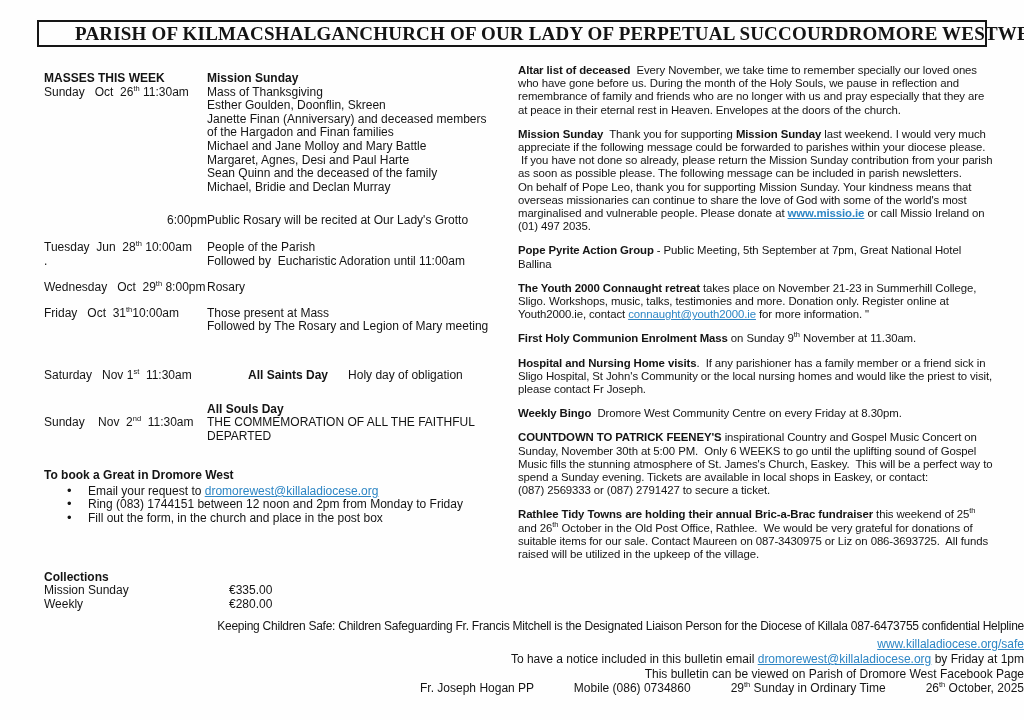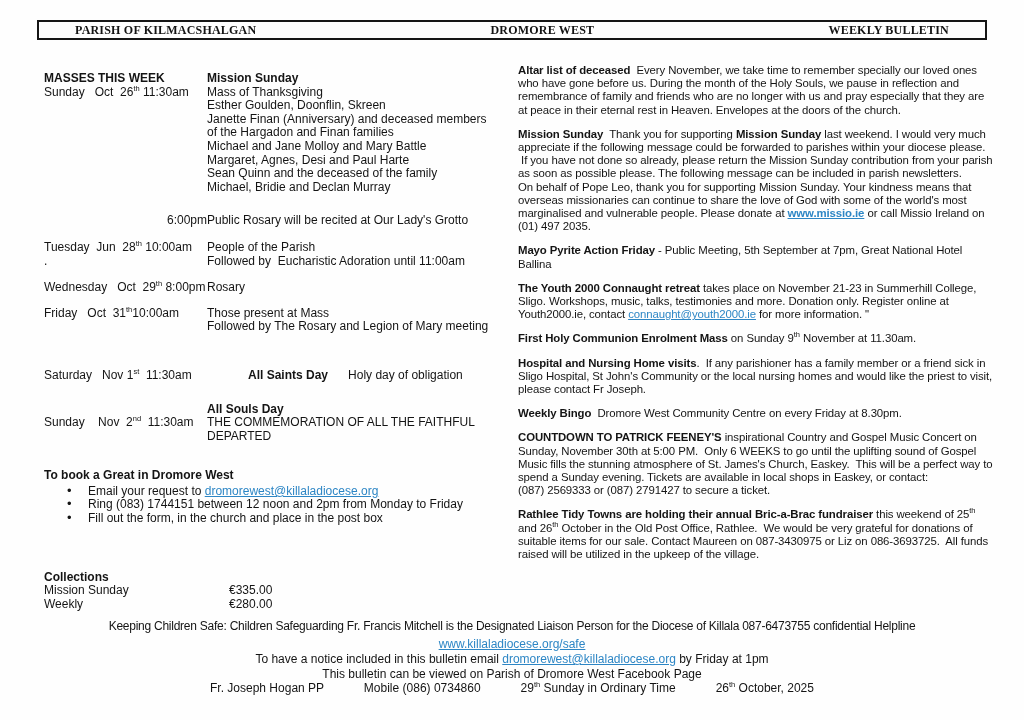--- a/index.html
+++ b/index.html
@@ -6,26 +6,26 @@
   body {
     width:1024px; height:720px;
     font-family:"Liberation Sans", sans-serif;
     color:#141414;
     overflow:hidden;
   }
   .page { position:relative; width:1024px; height:720px; background:#fefefe; }
 
   
   .header-box {
-    position:absolute; left:37px; top:20px; width:950px; height:20px;
+    position:absolute; left:37px; top:20px; width:950px; height:27px;
     border:2px solid #161616; box-sizing:border-box;
     display:flex; align-items:center; justify-content:space-between;
     padding:0 36px;
     font-family:"Liberation Serif", serif;
-    font-weight:bold; font-size:12px; letter-spacing:0.2px;
+    font-weight:bold; font-size:19px; letter-spacing:0.2px;
     white-space:nowrap;
   }
 
   
   .left-col {
     position:absolute; left:44px; top:72px; width:450px;
     font-size:12px; line-height:13.6px;
   }
   .mass-row { display:grid; grid-template-columns:163px 1fr; }
   .when, .desc { white-space:pre-wrap; }
@@ -45,38 +45,39 @@
   
   .right-col {
     position:absolute; left:518px; top:64px; width:478px;
     font-size:11.4px; line-height:13.2px; letter-spacing:-0.1px;
   }
   .notice { margin:0 0 11px 0; white-space:pre-wrap; }
 
   
   .footer {
     position:absolute; left:0; top:619px; width:1024px;
-    text-align:center; font-size:12px; line-height:14.5px;
+    text-align:right; font-size:12px; line-height:14.5px;
   }
   .f-line { white-space:pre-wrap; }
   .f1 { letter-spacing:-0.25px; margin-bottom:3px; }
   .f2 { margin-bottom:1px; }
 
   
   .b { font-weight:bold; }
   .sup { vertical-align:super; font-size:7.5px; line-height:0; letter-spacing:0; }
   a.lnk { color:#2d86c5; text-decoration:underline; cursor:pointer; }
 </style>
 </head>
 <body>
 
 <div class="page">
 
   <div class="header-box">
     <span>PARISH OF KILMACSHALGAN</span>
+    <span>CHURCH OF OUR LADY OF PERPETUAL SUCCOUR</span>
     <span>DROMORE WEST</span>
     <span>WEEKLY BULLETIN</span>
   </div>
 
   <div class="left-col">
     <div class="mass-row">
       <div class="when"><span class="b">MASSES THIS WEEK</span></div>
       <div class="desc"><span class="b">Mission Sunday</span></div>
     </div>
     <div class="mass-row">
@@ -138,21 +139,21 @@
         <span>€280.00</span>
       </div>
     </div>
   </div>
 
   <div class="right-col">
     <p class="notice"><span class="b">Altar list of deceased</span><span>  Every November, we take time to remember specially our loved ones who have gone before us. During the month of the Holy Souls, we pause in reflection and remembrance of family and friends who are no longer with us and pray especially that they are at peace in their eternal rest in Heaven. Envelopes at the doors of the church.</span></p>
     <p class="notice"><span class="b">Mission Sunday</span><span>  Thank you for supporting </span><span class="b">Mission Sunday</span><span> last weekend. I would very much appreciate if the following message could be forwarded to parishes within your diocese please.
  If you have not done so already, please return the Mission Sunday contribution from your parish as soon as possible please. The following message can be included in parish newsletters.
 On behalf of Pope Leo, thank you for supporting Mission Sunday. Your kindness means that overseas missionaries can continue to share the love of God with some of the world's most marginalised and vulnerable people. Please donate at </span><a href="#" class="lnk b">www.missio.ie</a><span> or call Missio Ireland on (01) 497 2035.</span></p>
-    <p class="notice"><span class="b">Mayo Pyrite Action Friday</span><span> - Public Meeting, 5th September at 7pm, Great National Hotel Ballina</span></p>
+    <p class="notice"><span class="b">Pope Pyrite Action Group</span><span> - Public Meeting, 5th September at 7pm, Great National Hotel Ballina</span></p>
     <p class="notice"><span class="b">The Youth 2000 Connaught retreat </span><span>takes place on November 21-23 in Summerhill College, Sligo. Workshops, music, talks, testimonies and more. Donation only. Register online at Youth2000.ie, contact </span><a href="#" class="lnk">connaught@youth2000.ie</a><span> for more information. "</span></p>
     <p class="notice"><span class="b">First Holy Communion Enrolment Mass</span><span> on Sunday 9</span><span class="sup">th</span><span> November at 11.30am.</span></p>
     <p class="notice"><span class="b">Hospital and Nursing Home visits</span><span>.  If any parishioner has a family member or a friend sick in Sligo Hospital, St John's Community or the local nursing homes and would like the priest to visit, please contact Fr Joseph.</span></p>
     <p class="notice"><span class="b">Weekly Bingo</span><span>  Dromore West Community Centre on every Friday at 8.30pm.</span></p>
     <p class="notice"><span class="b">COUNTDOWN TO PATRICK FEENEY'S</span><span> inspirational Country and Gospel Music Concert on Sunday, November 30th at 5:00 PM.  Only 6 WEEKS to go until the uplifting sound of Gospel Music fills the stunning atmosphere of St. James's Church, Easkey.  This will be a perfect way to spend a Sunday evening. Tickets are available in local shops in Easkey, or contact:
 (087) 2569333 or (087) 2791427 to secure a ticket.</span></p>
     <p class="notice"><span class="b">Rathlee Tidy Towns are holding their annual Bric-a-Brac fundraiser</span><span> this weekend of 25</span><span class="sup">th</span><span> and 26</span><span class="sup">th</span><span> October in the Old Post Office, Rathlee.  We would be very grateful for donations of suitable items for our sale. Contact Maureen on 087-3430975 or Liz on 086-3693725.  All funds raised will be utilized in the upkeep of the village.</span></p>
   </div>
 
   <div class="footer">

